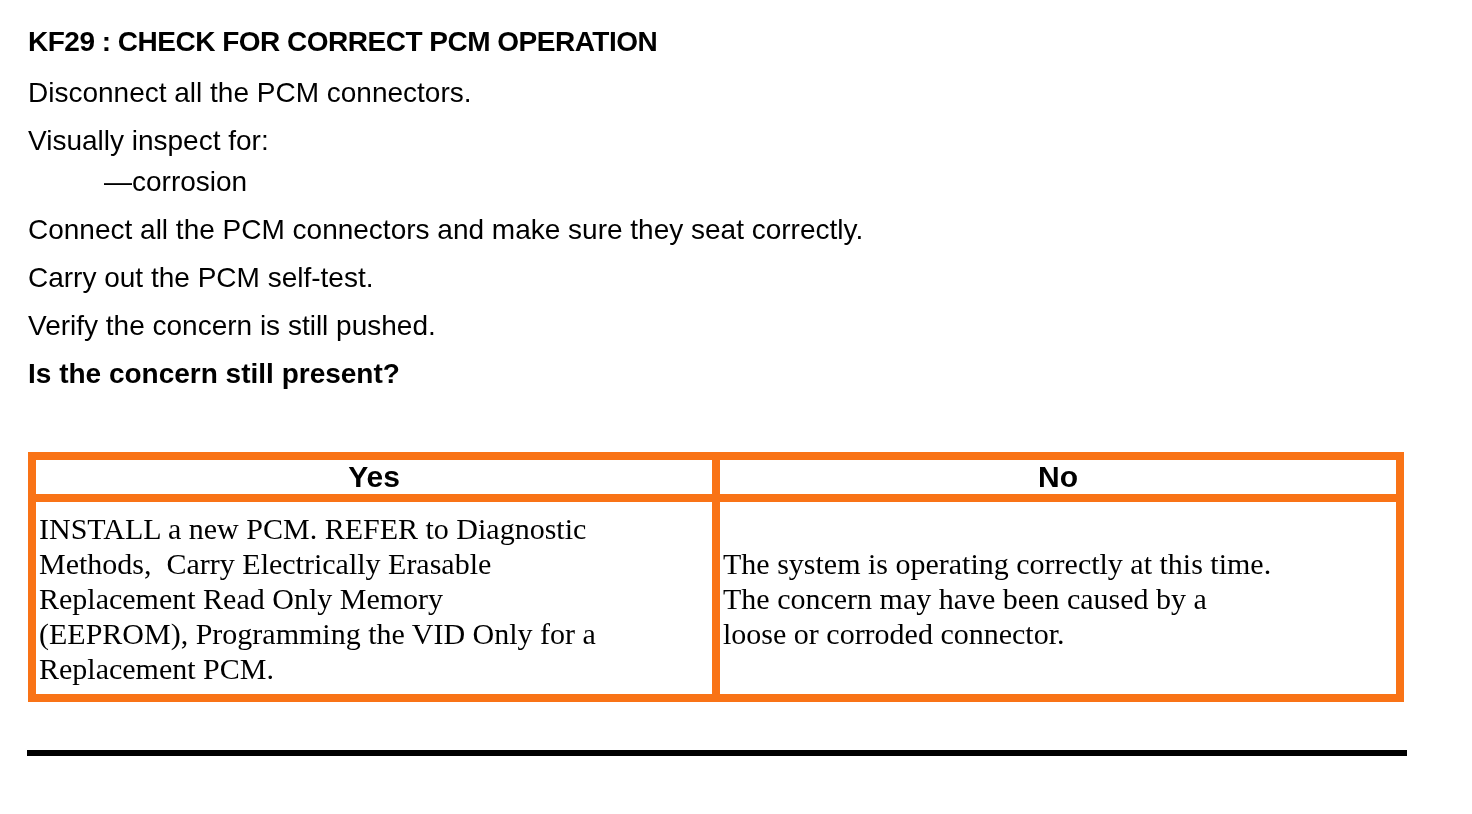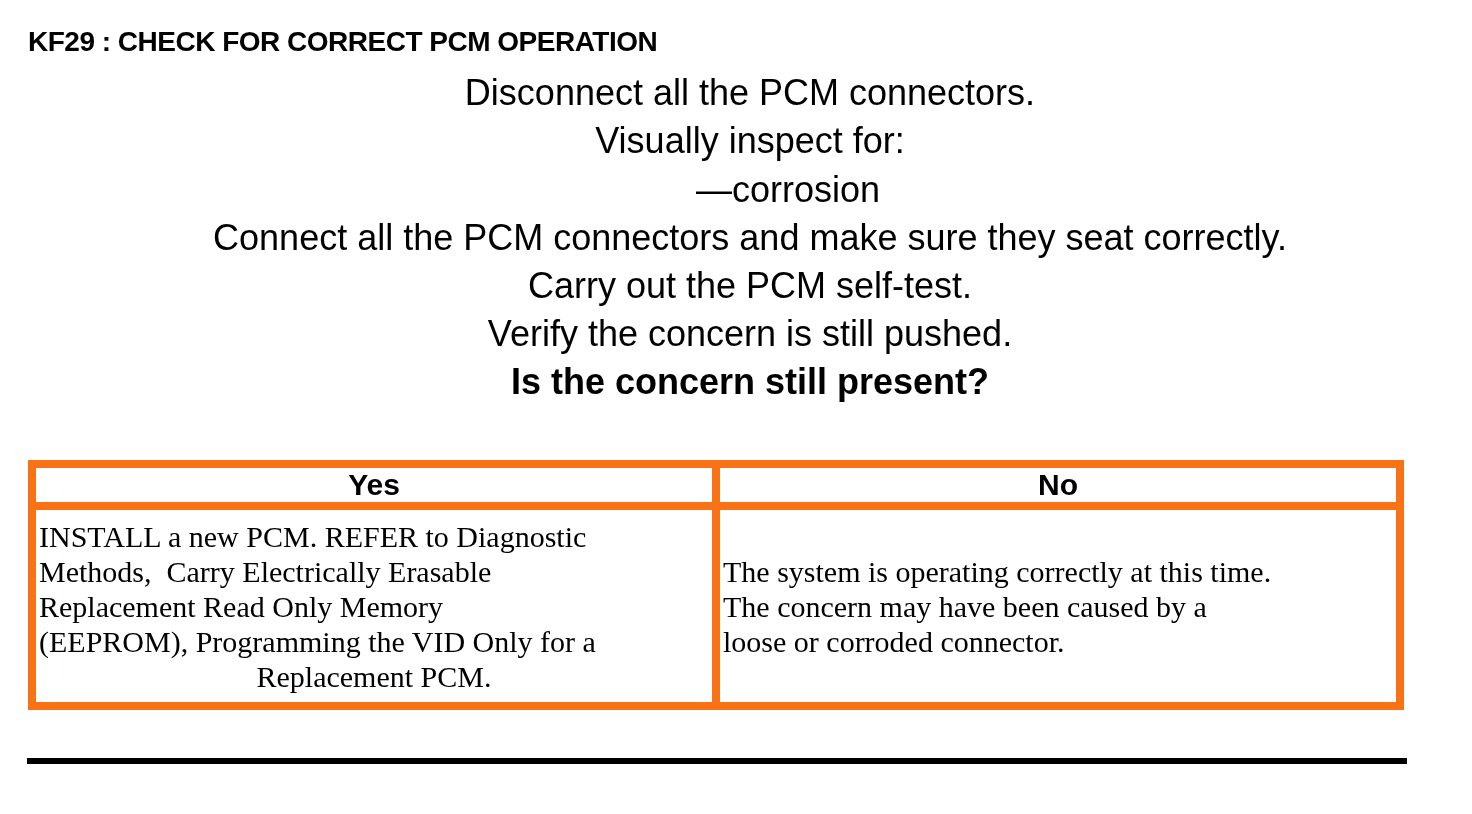--- a/index.html
+++ b/index.html
@@ -19,27 +19,26 @@
   }
   .heading {
     font-size: 28px;
     font-weight: bold;
     letter-spacing: -0.5px;
     line-height: 32px;
     margin: 0 0 16px 0;
     white-space: pre;
   }
   .para {
-    font-size: 36px;
+    font-size: 28px;
     line-height: 37px;
     margin: 11px 0;
     white-space: pre;
-    text-align: center;
   }
-  .para.no-bottom { margin-bottom: 12px; }
+  .para.no-bottom { margin-bottom: 4px; }
   .para.list-item {
     margin: 0 0 0 76px;
   }
   .para.bold { font-weight: bold; }
   .decision-table {
     margin-top: 60px;
     width: 1366px;
     border-collapse: collapse;
     table-layout: fixed;
   }
@@ -61,21 +60,21 @@
     vertical-align: middle;
     padding: 2px 3px;
     font-size: 30px;
     font-family: Liberation Serif, serif;
   }
   .cell-line {
     line-height: 35px;
     white-space: pre;
     text-align: left;
   }
-  .cell-line.center { text-align: center; }
+  .cell-line.center { }
   .bottom-rule {
     margin-top: 48px;
     margin-left: -1px;
     width: 1380px;
     height: 6px;
     background: #000000;
   }
 </style>
 </head>
 <body>

